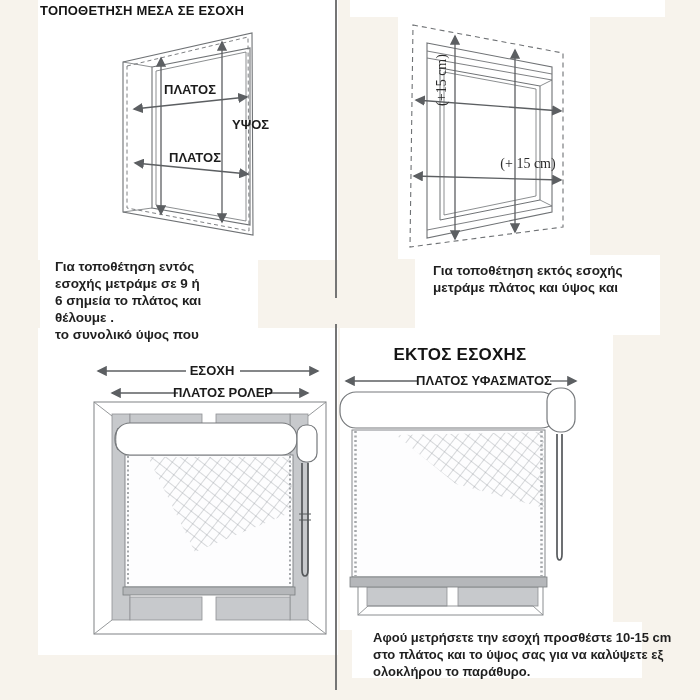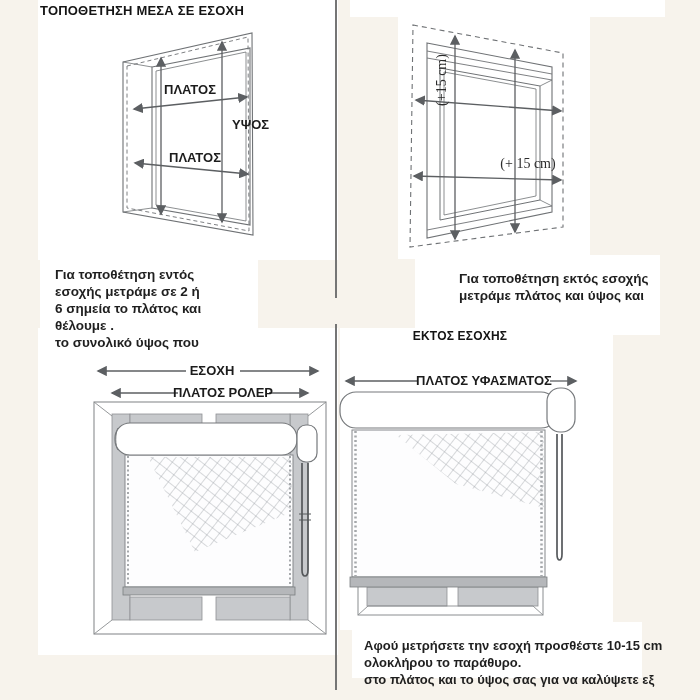--- a/index.html
+++ b/index.html
@@ -7,21 +7,21 @@
     position:relative; width:700px; height:700px;
     background:#f7f3ec; overflow:hidden;
     font-family:"Liberation Sans","DejaVu Sans",sans-serif;
     padding-left:8px;
   }
   .panel { position:absolute; background:#ffffff; }
   .title {
     position:absolute; font-weight:700; font-size:13px; color:#141414;
     white-space:nowrap; letter-spacing:0.2px;
   }
-  .caption { position:absolute; color:#1f1f1f; font-weight:700;margin-top:8px; }
+  .caption { position:absolute; color:#1f1f1f; font-weight:700; }
   .caption div { white-space:nowrap; }
   .cap-lg { font-size:13.5px; line-height:17px; }
   .cap-md { font-size:13px;   line-height:17px; }
   .divider { position:absolute; width:2px; background:#757575; }
   svg.diag { position:absolute; overflow:visible; }
   .dimlabel {
     font-family:"Liberation Sans","DejaVu Sans",sans-serif;
     font-weight:700; font-size:13px; fill:#1c1c1c;
   }
   .serif-label {
@@ -76,21 +76,21 @@
       <line x1="38" y1="83" x2="151" y2="71" marker-start="url(#arrow)" marker-end="url(#arrow)"></line>
       <line x1="39" y1="137" x2="152" y2="148" marker-start="url(#arrow)" marker-end="url(#arrow)"></line>
     </g>
     <text x="94" y="68" class="dimlabel" text-anchor="middle">ΠΛΑΤΟΣ</text>
     <text x="99" y="136" class="dimlabel" text-anchor="middle">ΠΛΑΤΟΣ</text>
     <text x="136" y="103" class="dimlabel">ΥΨΟΣ</text>
   </svg>
 
   <div class="caption cap-lg" style="left:55px;top:258px">
     <div>Για τοποθέτηση εντός</div>
-    <div>εσοχής μετράμε σε 2 ή</div>
+    <div>εσοχής μετράμε σε 9 ή</div>
     <div>6 σημεία το πλάτος και</div>
     <div>θέλουμε .</div>
     <div>το συνολικό ύψος που</div>
   </div>
 
 
   <svg class="diag" style="left:400px;top:18px" width="215" height="245">
     <g class="sketch">
       <polygon points="13,7 163,35 163,209 10,229" stroke-width="1.1" stroke-dasharray="5,4"></polygon>
       <polygon points="27,25 152,49 152,194 27,220" stroke-width="1.1"></polygon>
@@ -105,21 +105,21 @@
     <g class="arrowline">
       <line x1="55" y1="18" x2="55" y2="221" marker-start="url(#arrow)" marker-end="url(#arrow)"></line>
       <line x1="115" y1="32" x2="115" y2="214" marker-start="url(#arrow)" marker-end="url(#arrow)"></line>
       <line x1="16" y1="82" x2="161" y2="93" marker-start="url(#arrow)" marker-end="url(#arrow)"></line>
       <line x1="14" y1="158" x2="161" y2="162" marker-start="url(#arrow)" marker-end="url(#arrow)"></line>
     </g>
     <text transform="translate(46,62) rotate(-90)" class="serif-label" text-anchor="middle">(+15 cm)</text>
     <text x="128" y="150" class="serif-label" text-anchor="middle">(+ 15 cm)</text>
   </svg>
 
-  <div class="caption cap-lg" style="left:459px;top:262px">
+  <div class="caption cap-lg" style="left:433px;top:262px">
     <div>Για   τοποθέτηση εκτός εσοχής</div>
     <div>μετράμε πλάτος και ύψος και</div>
   </div>
 
   <svg class="diag" style="left:88px;top:350px" width="250" height="305">
 
     <rect x="6" y="52" width="232" height="232" fill="#ffffff" stroke="#8a8d90" stroke-width="1.1"></rect>
     <g fill="#c7c9cc" stroke="#8f9194" stroke-width="0.8">
       <rect x="24" y="64" width="18" height="206"></rect>
       <rect x="202" y="64" width="18" height="206"></rect>
@@ -152,21 +152,21 @@
     <g class="arrowline">
       <line x1="10" y1="21" x2="98" y2="21" marker-start="url(#arrow)"></line>
       <line x1="152" y1="21" x2="230" y2="21" marker-end="url(#arrow)"></line>
       <line x1="24" y1="43" x2="90" y2="43" marker-start="url(#arrow)"></line>
       <line x1="181" y1="43" x2="220" y2="43" marker-end="url(#arrow)"></line>
     </g>
     <text x="124" y="25" class="dimlabel" text-anchor="middle">ΕΣΟΧΗ</text>
     <text x="135" y="47" class="dimlabel" text-anchor="middle">ΠΛΑΤΟΣ ΡΟΛΕΡ</text>
   </svg>
 
-  <div class="title" style="left:390px;top:329px;width:140px;text-align:center;font-size:12px">ΕΚΤΟΣ ΕΣΟΧΗΣ</div>
+  <div class="title" style="left:390px;top:345px;width:140px;text-align:center;font-size:17px">ΕΚΤΟΣ ΕΣΟΧΗΣ</div>
 
   <svg class="diag" style="left:338px;top:368px" width="295" height="260">
 
     <g>
       <rect x="20" y="217" width="185" height="30" fill="#ffffff" stroke="#8a8d90" stroke-width="1"></rect>
       <rect x="29" y="219" width="80" height="19" fill="#c7c9cc" stroke="#8f9194" stroke-width="0.8"></rect>
       <rect x="120" y="219" width="80" height="19" fill="#c7c9cc" stroke="#8f9194" stroke-width="0.8"></rect>
       <line x1="20" y1="247" x2="30" y2="238" stroke="#8a8d90" stroke-width="0.9"></line>
       <line x1="205" y1="247" x2="195" y2="238" stroke="#8a8d90" stroke-width="0.9"></line>
       <line x1="30" y1="238" x2="195" y2="238" stroke="#8a8d90" stroke-width="0.9"></line>
@@ -181,19 +181,19 @@
     <rect x="209" y="20" width="28" height="44" rx="13" fill="#ffffff" stroke="#76797c" stroke-width="1.2"></rect>
     <path d="M219,66 V186 Q219,192 221.5,192 Q224,192 224,186 V66" stroke="#55585b" stroke-width="1.7" fill="none"></path>
 
     <g class="arrowline">
       <line x1="8" y1="13" x2="80" y2="13" marker-start="url(#arrow)"></line>
       <line x1="212" y1="13" x2="238" y2="13" marker-end="url(#arrow)"></line>
     </g>
     <text x="146" y="17" class="dimlabel" text-anchor="middle">ΠΛΑΤΟΣ ΥΦΑΣΜΑΤΟΣ</text>
   </svg>
 
-  <div class="caption cap-md" style="left:364px;top:629px">
+  <div class="caption cap-md" style="left:373px;top:629px">
     <div>Αφού μετρήσετε την εσοχή προσθέστε 10-15 cm</div>
+    <div>στο πλάτος και το ύψος σας για να καλύψετε εξ</div>
     <div>ολοκλήρου το παράθυρο.</div>
-    <div>στο πλάτος και το ύψος σας για να καλύψετε εξ</div>
   </div>
 
 </div>
 
 </body></html>

